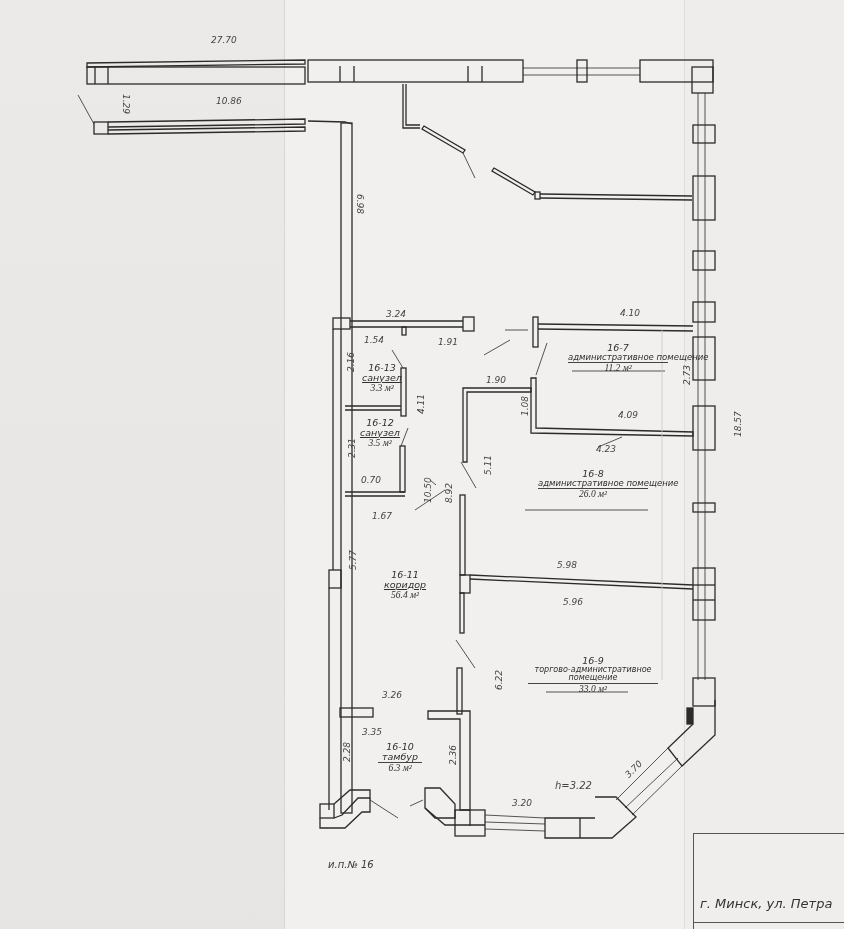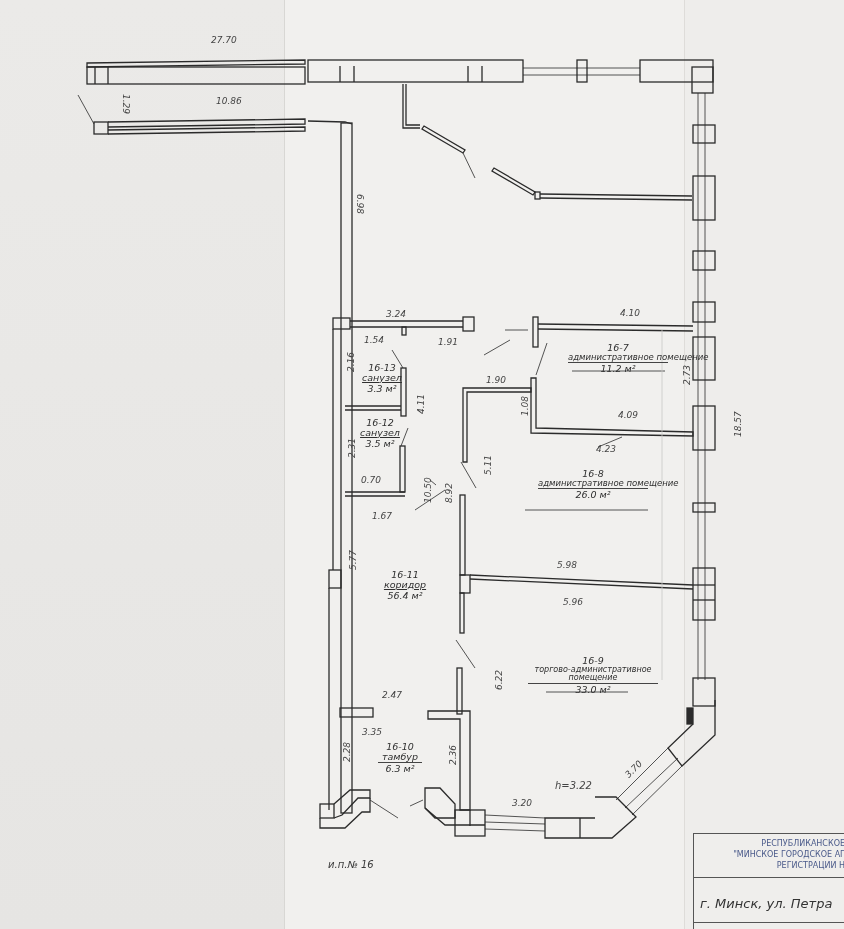--- a/index.html
+++ b/index.html
@@ -25,21 +25,21 @@
   svg.plan { position:absolute; left:0; top:0; }
   .lbl {
     position:absolute; font-style:italic; color:#3a3a3a;
     font-family:"DejaVu Sans", sans-serif; white-space:nowrap;
     line-height:1;
   }
   .dim { font-size:9px; color:#444; }
   .room { text-align:center; font-size:9.5px; color:#2f2f2f; }
   .room .code { display:block; }
   .room .name { display:block; }
-  .room .area { display:block; border-top:1px solid #444; padding-top:1px; margin-top:1px; }
+  .room .area { display:block; border-top:1px solid #444; padding-top:1px; margin-top:1px;font-family:Liberation Serif, serif; }
   .rot { transform:rotate(-90deg); transform-origin:left top; }
   .rot90 { transform:rotate(90deg); transform-origin:left top; }
   .stamp {
     position:absolute; left:693px; top:833px; width:151px; height:96px;
     border:1px solid #555; border-right:none; border-bottom:none;
     background:#efeeec;
   }
   .stamp .org {
     position:absolute; left:0; top:0; width:151px; height:44px;
     border-bottom:1px solid #555;
@@ -208,21 +208,21 @@
 <span class="lbl dim rot" style="left:445px;top:503px;">8.92</span>
 <span class="lbl dim" style="left:486px;top:376px;">1.90</span>
 <span class="lbl dim rot" style="left:521px;top:416px;">1.08</span>
 <span class="lbl dim rot" style="left:484px;top:475px;">5.11</span>
 <span class="lbl dim" style="left:620px;top:309px;">4.10</span>
 <span class="lbl dim" style="left:618px;top:411px;">4.09</span>
 <span class="lbl dim" style="left:596px;top:445px;">4.23</span>
 <span class="lbl dim" style="left:557px;top:561px;">5.98</span>
 <span class="lbl dim" style="left:563px;top:598px;">5.96</span>
 <span class="lbl dim rot" style="left:495px;top:690px;">6.22</span>
-<span class="lbl dim" style="left:382px;top:691px;">2.47</span>
+<span class="lbl dim" style="left:382px;top:691px;">3.26</span>
 <span class="lbl dim" style="left:362px;top:728px;">3.35</span>
 <span class="lbl dim rot" style="left:343px;top:762px;">2.28</span>
 <span class="lbl dim rot" style="left:449px;top:765px;">2.36</span>
 <span class="lbl dim" style="left:512px;top:799px;">3.20</span>
 <span class="lbl dim" style="left:624px;top:765px;transform:rotate(-45deg);">3.70</span>
 <span class="lbl dim" style="left:555px;top:781px;font-size:10px;">h=3.22</span>
 
 <div class="lbl room" style="left:568px;top:343px;width:100px;">
   <span class="code">16-7</span>
   <span class="name" style="font-size:8.5px;">административное помещение</span>
@@ -255,20 +255,15 @@
 </div>
 <div class="lbl room" style="left:360px;top:363px;width:44px;">
   <span class="code">16-13</span>
   <span class="name" style="text-decoration:underline;">санузел</span>
   <span class="area" style="border-top:none;">3.3 м²</span>
 </div>
 
 <span class="lbl" style="left:328px;top:860px;font-size:10px;">и.п.№ 16</span>
 
 <div class="stamp">
-  <div class="org">
-    <span>РЕСПУБЛИКАНСКОЕ</span>
-    <span>"МИНСКОЕ ГОРОДСКОЕ АГ</span>
-    <span>РЕГИСТРАЦИИ Н</span>
-  </div>
   <span class="addr">г. Минск, ул. Петра</span>
   <div class="addrline"></div>
 </div>
 
 </body></html>

